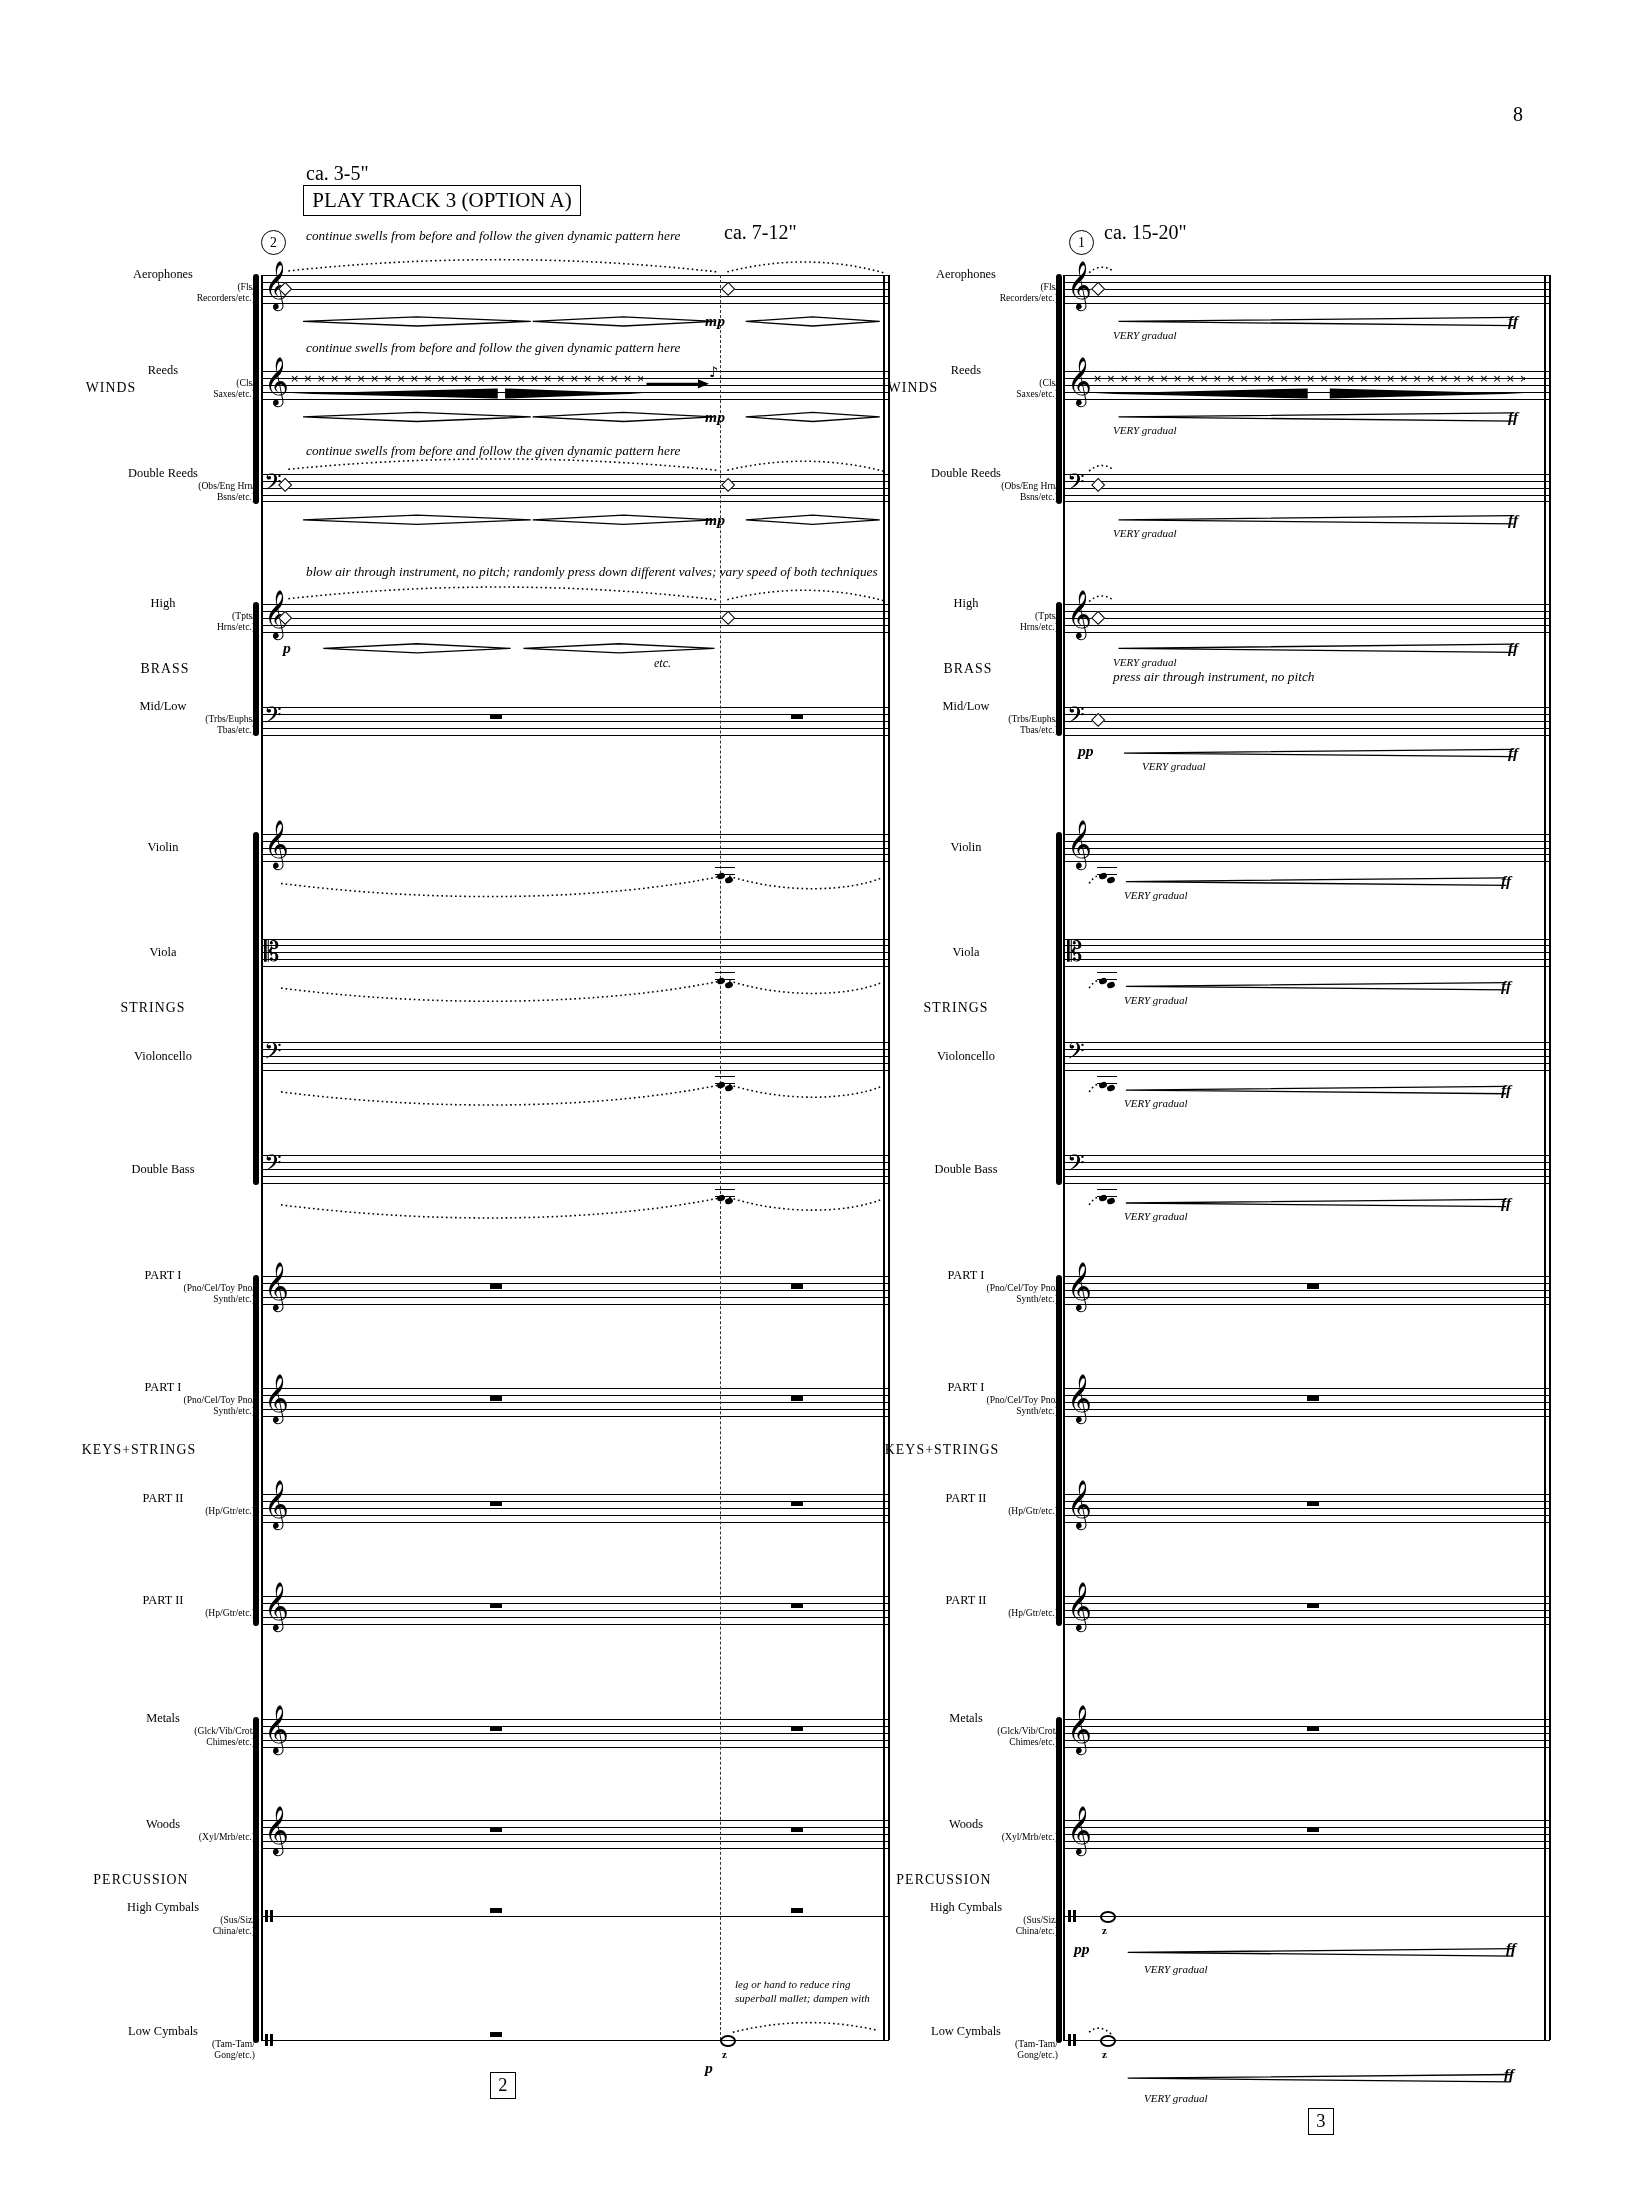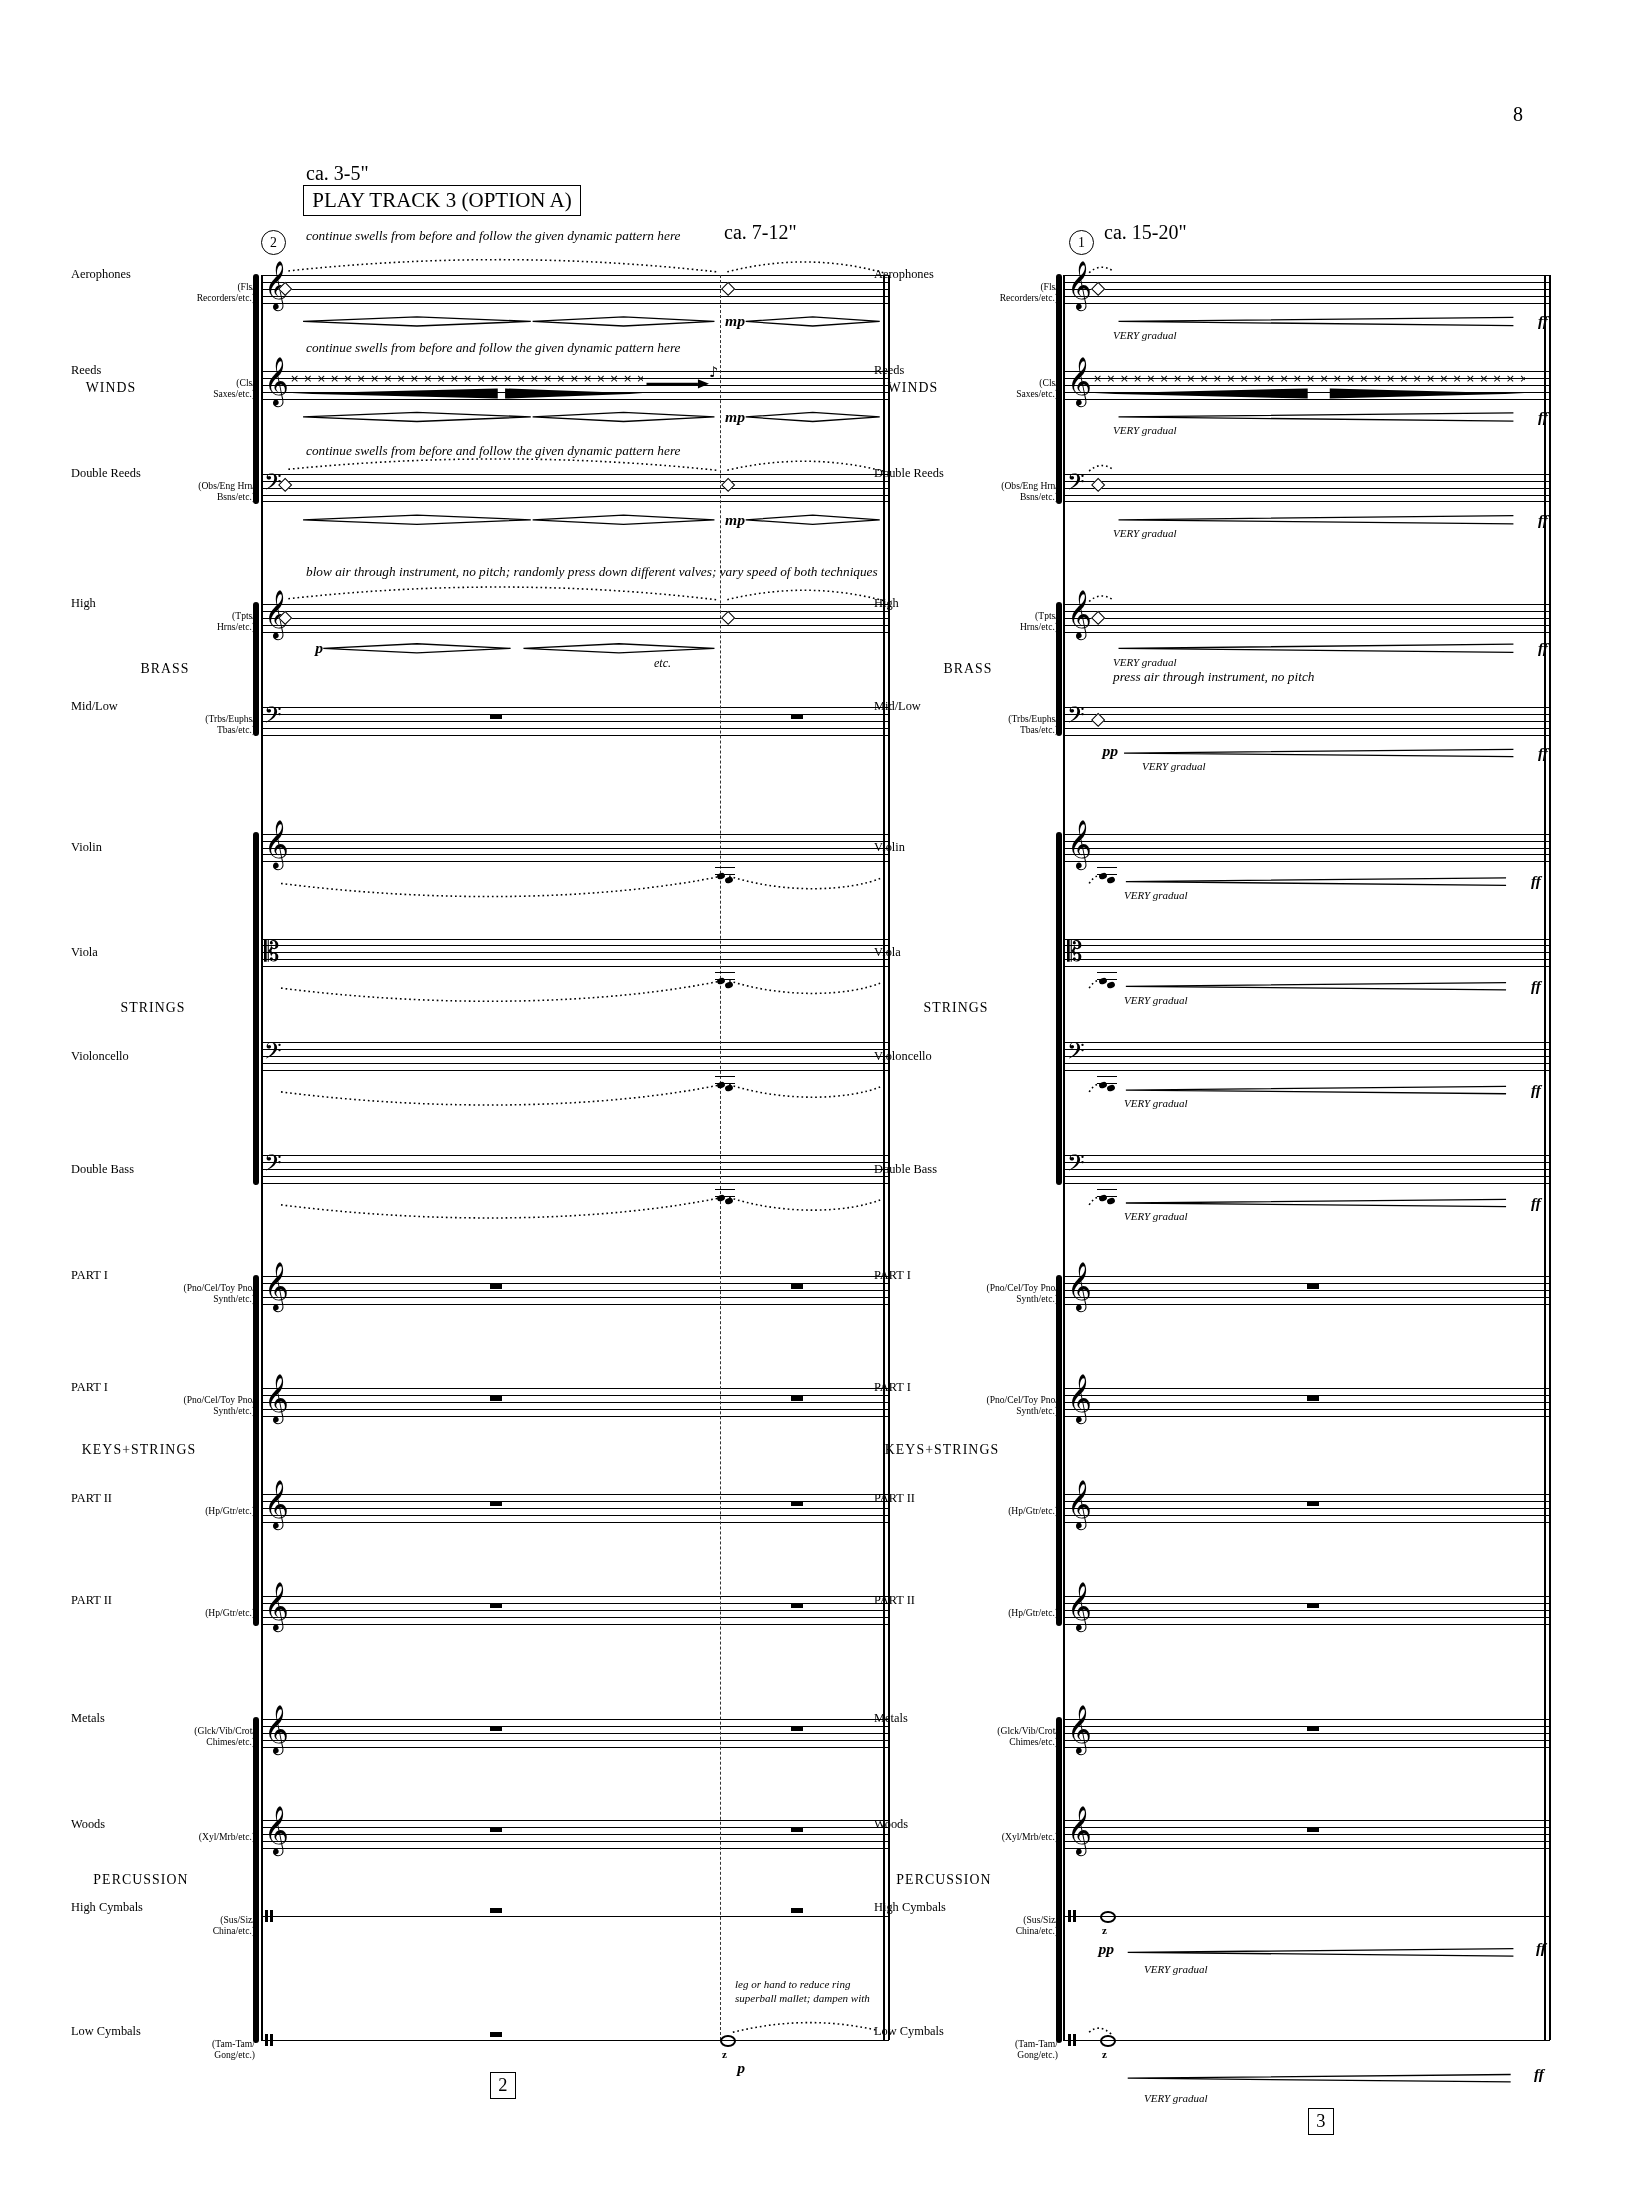--- a/index.html
+++ b/index.html
@@ -13,23 +13,23 @@
   .title{font-size:22px;text-align:center;letter-spacing:0.5px}
   .pagenum{font-size:20px}
   .tempo{font-size:20px;white-space:nowrap}
   .boxlabel{font-size:21px;border:1.6px solid #000;padding:1.8px 8.3px;white-space:nowrap;background:#fff}
   .mbox{font-size:18.4px;border:1.5px solid #000;padding:1.8px 7.3px;background:#fff}
   .circle{width:23px;height:23px;border:1.5px solid #000;border-radius:50%;text-align:center;
           line-height:23px;font-size:13.8px;background:#fff}
   .it14{font-style:italic;font-size:13.3px;white-space:nowrap}
   .it13{font-style:italic;font-size:12px;white-space:nowrap}
   .it12{font-style:italic;font-size:11px;white-space:nowrap}
-  .dyn{font-weight:bold;font-style:italic;font-size:15.6px;width:40px;text-align:right;white-space:nowrap}
+  .dyn{font-weight:bold;font-style:italic;font-size:15.6px;width:40px;text-align:left;white-space:nowrap}
   .grouplabel{font-size:13.8px;letter-spacing:1.1px;text-align:center;width:174px;white-space:nowrap}
-  .lname{font-size:12.4px;text-align:left;white-space:nowrap;line-height:13px}
+  .lname{font-size:12.4px;text-align:center;white-space:nowrap;line-height:13px}
   .lsub{font-size:9.6px;text-align:right;white-space:nowrap;line-height:11px}
   .labelblock{width:184px;text-align:right}
   .clef{font-family:"DejaVu Sans",sans-serif;line-height:1}
   .xrow{font-family:"DejaVu Sans",sans-serif;font-size:11px;letter-spacing:4.1px;white-space:nowrap;line-height:11px}
   .diamond{width:8.3px;height:8.3px;border:1.6px solid #000;transform:rotate(45deg);background:#fff}
   .nh{width:8.3px;height:6px;background:#000;border-radius:50%;transform:rotate(-18deg)}
   .ledger{width:20px;height:1.4px;background:#000}
   .wholenote{width:12px;height:8.3px;border:2px solid #000;border-radius:50%}
   .rest{width:12px;height:4.6px;background:#000}
   .buzz{font-size:11px;font-weight:bold;line-height:11px}

